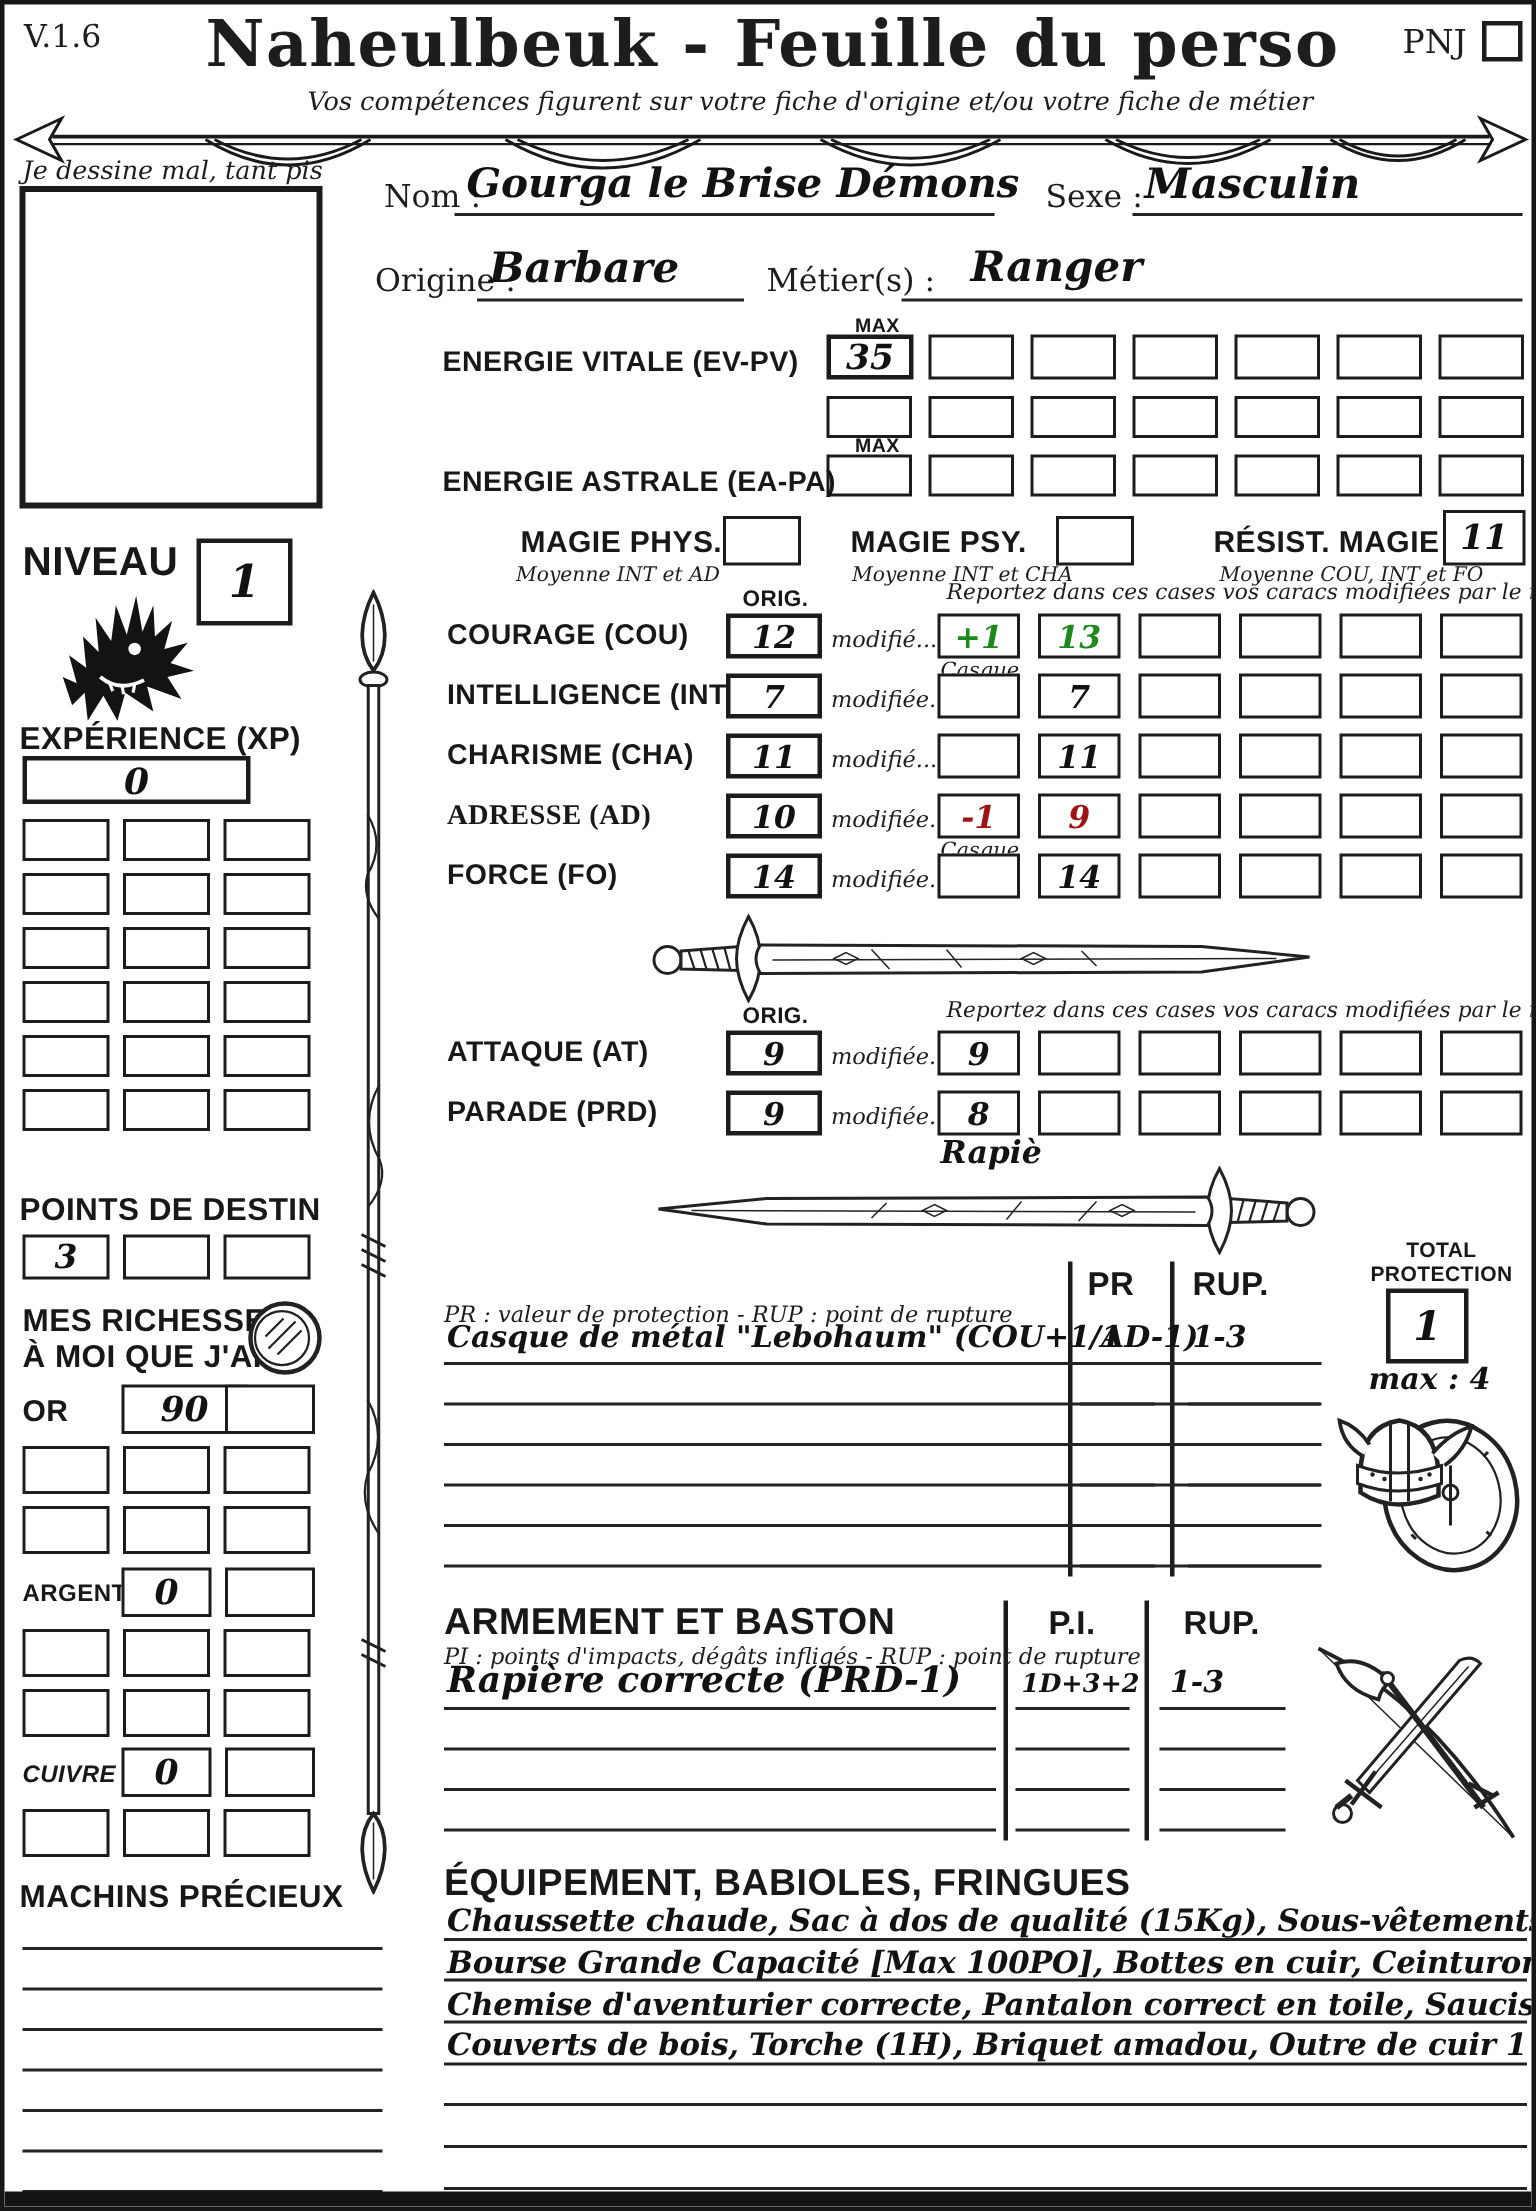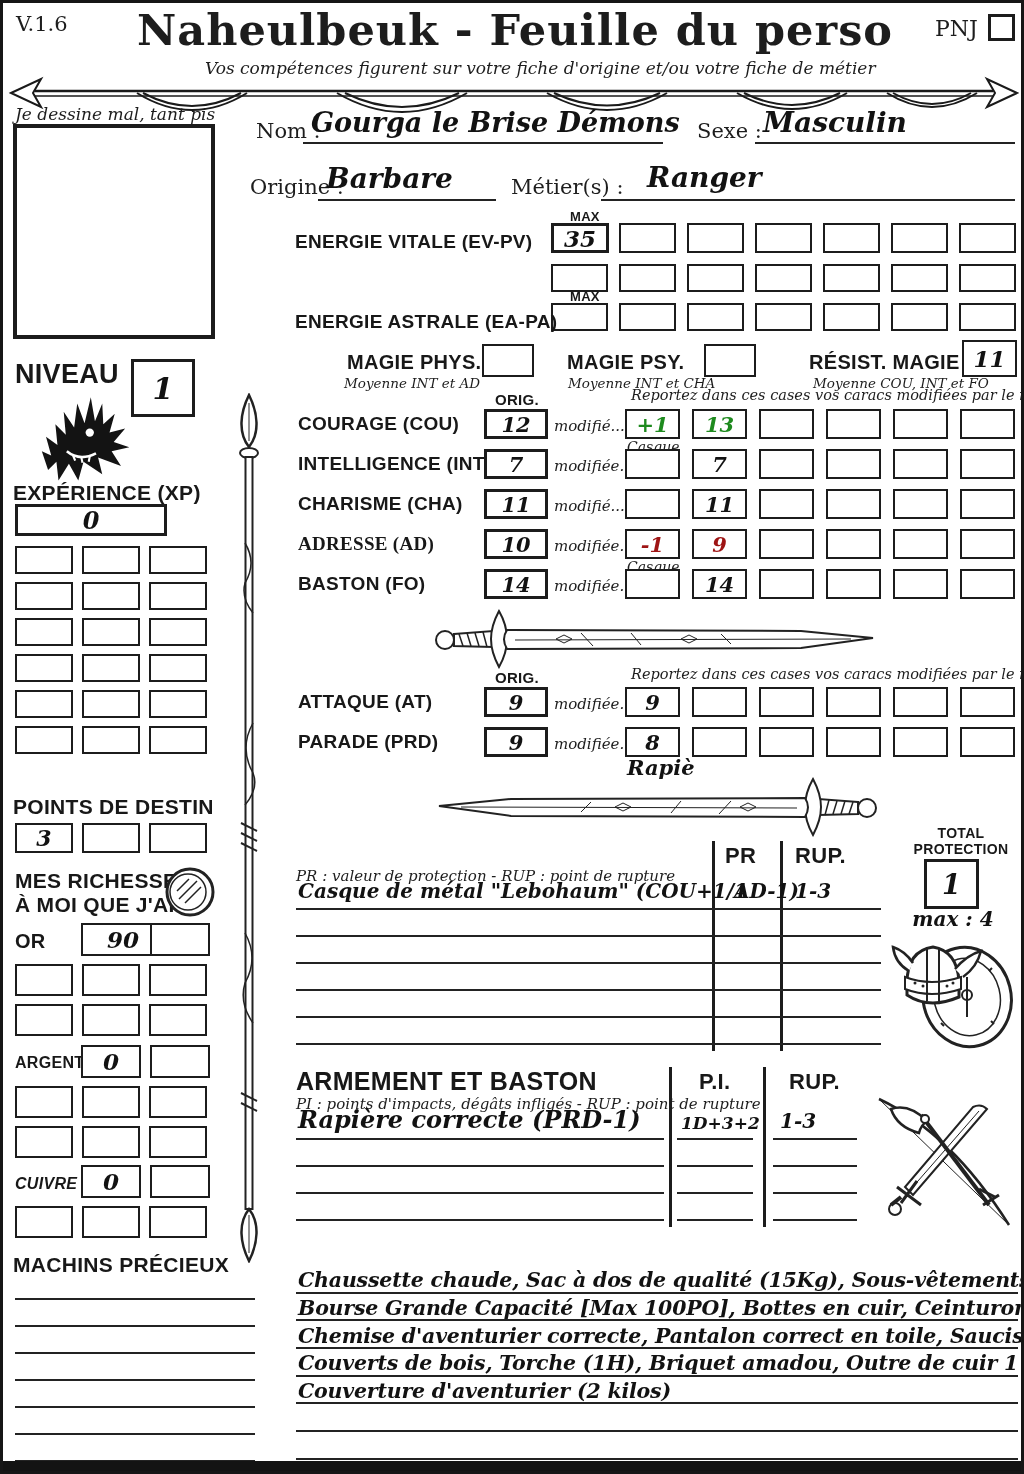--- a/index.html
+++ b/index.html
@@ -175,21 +175,21 @@
       <span class="hw" style="font-size: 21px; color: rgb(158, 20, 20);">9</span>
     </div>
   <div class="cellrow" style="left:756px;top:526px;gap:12px;">
       <span class="cell" style="width:55px;height:30px;"></span>
       <span class="cell" style="width:55px;height:30px;"></span>
       <span class="cell" style="width:55px;height:30px;"></span>
       <span class="cell" style="width:55px;height:30px;"></span>
     </div>
   <div class="scr" style="left:624px;top:556px;font-size:14px;">Casque</div>
 
-  <div class="hd" style="left:295px;top:570px;font-size:19px;">BASTON (FO)</div>
+  <div class="hd" style="left:295px;top:570px;font-size:19px;">FORCE (FO)</div>
   <div class="bx bx3" style="left:481px;top:566px;width:64px;height:30px;">
       <span class="hw" style="font-size:21px;">14</span>
     </div>
   <div class="scr" style="left:551px;top:574px;font-size:15px;">modifiée...</div>
   <div class="bx" style="left:622px;top:566px;width:55px;height:30px;"></div>
   <div class="bx" style="left:689px;top:566px;width:55px;height:30px;">
       <span class="hw" style="font-size:21px;">14</span>
     </div>
   <div class="cellrow" style="left:756px;top:566px;gap:12px;">
       <span class="cell" style="width:55px;height:30px;"></span>
@@ -362,34 +362,34 @@
       <path d="M56,88 L40,110 M36,94 L60,112" stroke="#222" stroke-width="3"></path>
       <circle cx="34" cy="116" r="6" fill="#fff" stroke="#222" stroke-width="2"></circle>
       <path d="M40,104 L30,112" stroke="#222" stroke-width="4"></path>
       <path d="M60,22 L128,112" stroke="#222" stroke-width="4"></path>
       <path d="M118,96 L134,104 M122,112 L138,102" stroke="#222" stroke-width="3"></path>
       <path d="M66,28 Q48,10 30,16 Q36,34 58,40 Q60,32 66,28 Z" fill="#fff" stroke="#222" stroke-width="2.5"></path>
       <circle cx="64" cy="26" r="4" fill="#fff" stroke="#222" stroke-width="2"></circle>
     </svg>
   </div>
 
+  <div class="hd" style="left:293px;top:1238px;font-size:25px;">ÉQUIPEMENT, BABIOLES, FRINGUES</div>
   <div class="lines" style="left:293px;top:1263px;width:722px;">
       <div style="height:27.7px;"></div>
       <div style="height:27.7px;"></div>
       <div style="height:27.7px;"></div>
       <div style="height:27.7px;"></div>
       <div style="height:27.7px;"></div>
       <div style="height:27.7px;"></div>
       <div style="height:27.7px;"></div>
     </div>
   <div class="hw hwabs" style="left:295px;top:1265px;font-size:20.5px;letter-spacing:-0.2px;">Chaussette chaude, Sac à dos de qualité (15Kg), Sous-vêtements, Écuelle</div>
   <div class="hw hwabs" style="left:295px;top:1293px;font-size:20.5px;letter-spacing:-0.2px;">Bourse Grande Capacité [Max 100PO], Bottes en cuir, Ceinturon cuir</div>
   <div class="hw hwabs" style="left:295px;top:1321px;font-size:20.5px;letter-spacing:-0.2px;">Chemise d'aventurier correcte, Pantalon correct en toile, Saucisson</div>
   <div class="hw hwabs" style="left:295px;top:1348px;font-size:20.5px;letter-spacing:-0.2px;">Couverts de bois, Torche (1H), Briquet amadou, Outre de cuir 1 litre</div>
-  <div class="hw hwabs" style="left:295px;top:1376px;font-size:20.5px;letter-spacing:-0.2px;">Couverture d'aventurier (2 kilos)</div>
 
   <div class="hd" style="left:12px;top:356px;font-size:27px;">NIVEAU</div>
   <div class="bx bx3" style="left:128px;top:356px;width:64px;height:58px;">
     <span class="hw" style="font-size:30px;">1</span>
   </div>
 
   <div style="position:absolute;left:28px;top:390px;width:105px;height:100px;">
     <svg width="105" height="100" viewBox="0 0 100 96">
       <path d="M16,74 L10,56 L19,60 L14,42 L25,50 L23,30 L33,40 L31,18 L41,33 L44,10 L51,29 L57,4 L61,27 L68,10 L69,30 L80,20 L75,38 L90,34 L79,47 L94,52 L77,56 L86,70 L64,62 L68,78 L50,66 L45,84 L36,68 L26,84 L24,66 Z" fill="#131313"></path>
       <circle cx="56" cy="38" r="4" fill="#fff"></circle>

